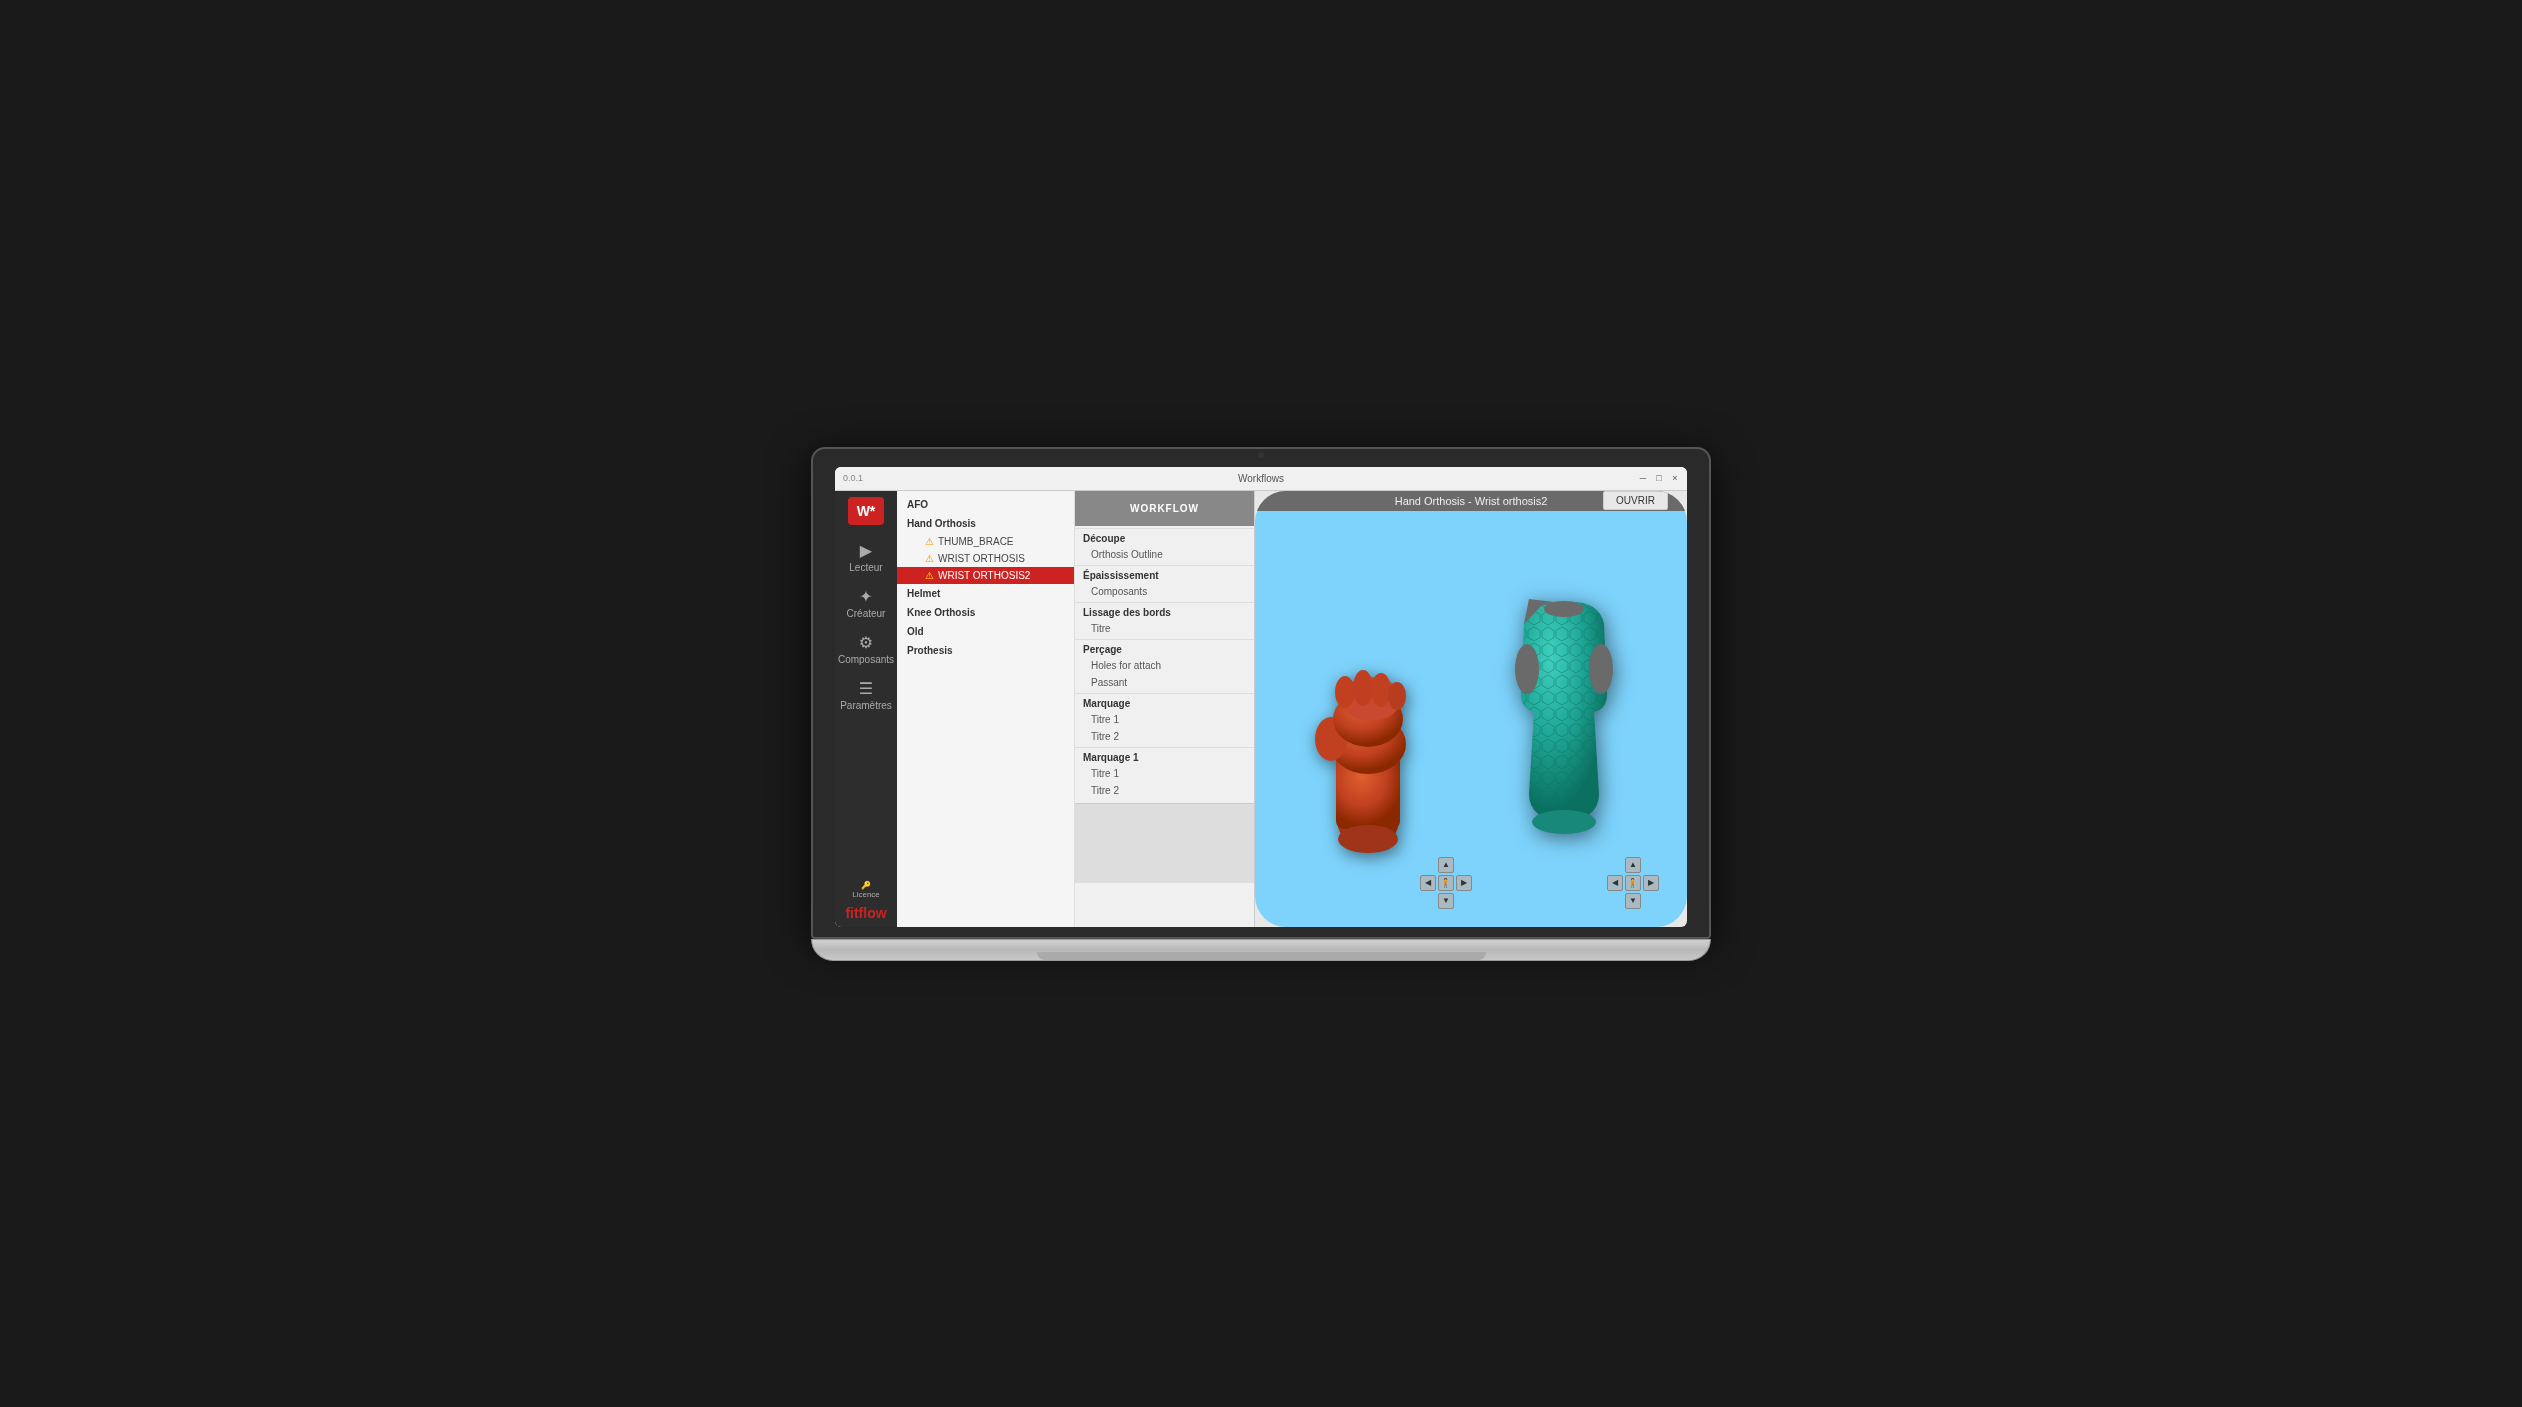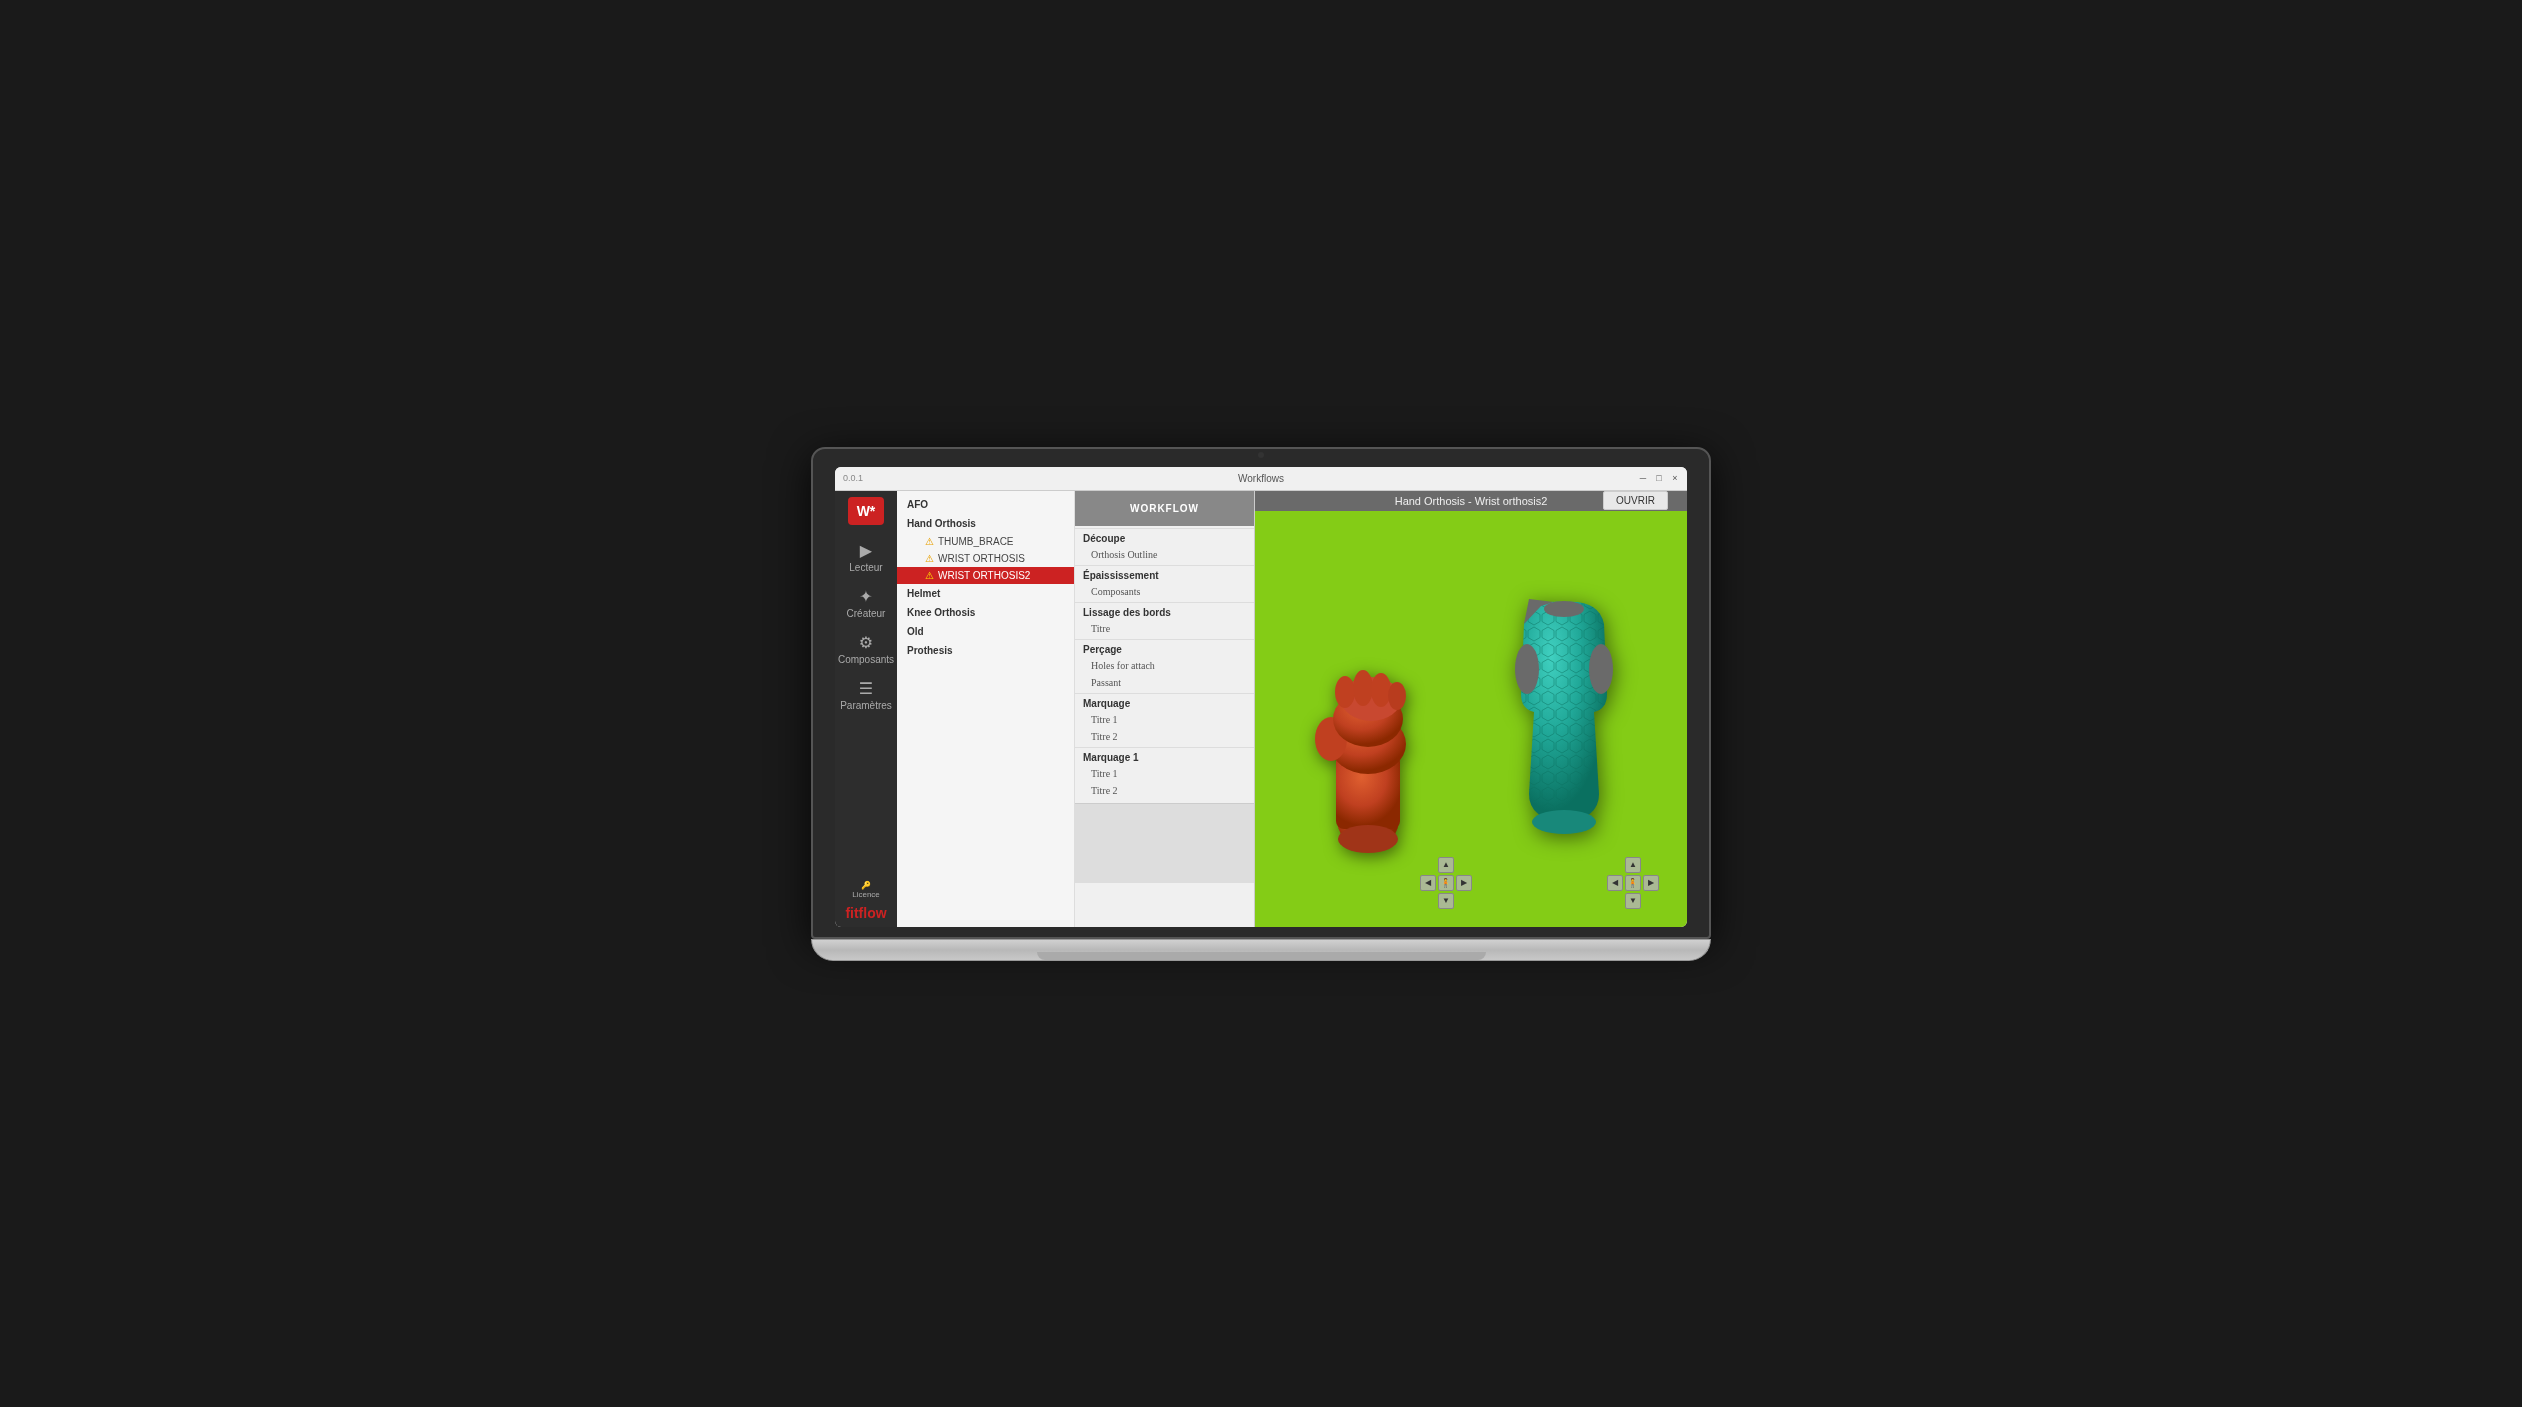--- a/index.html
+++ b/index.html
@@ -263,38 +263,38 @@
       margin-top: 0;
       background: #d0d0d0;
       padding: 3px 8px;
     }
 
     .workflow-item {
       padding: 3px 8px 3px 16px;
       font-size: 10px;
       color: #555;
       cursor: pointer;
-      font-family: Liberation Serif, serif;
     }
 
     .workflow-blank {
       height: 80px;
       background: #ddd;
       margin: 4px 0 0 0;
       border-top: 1px solid #ccc;
     }
 
     
     .viewport {
       flex: 1;
-      background: #84cc16;
+      background: #7dd3fc;
       position: relative;
       overflow: hidden;
       display: flex;
       flex-direction: column;
+      border-radius: 31px;
     }
 
     .viewport-header {
       display: flex;
       justify-content: center;
       align-items: center;
       padding: 4px 8px;
       background: #6a6a6a;
       position: relative;
     }

